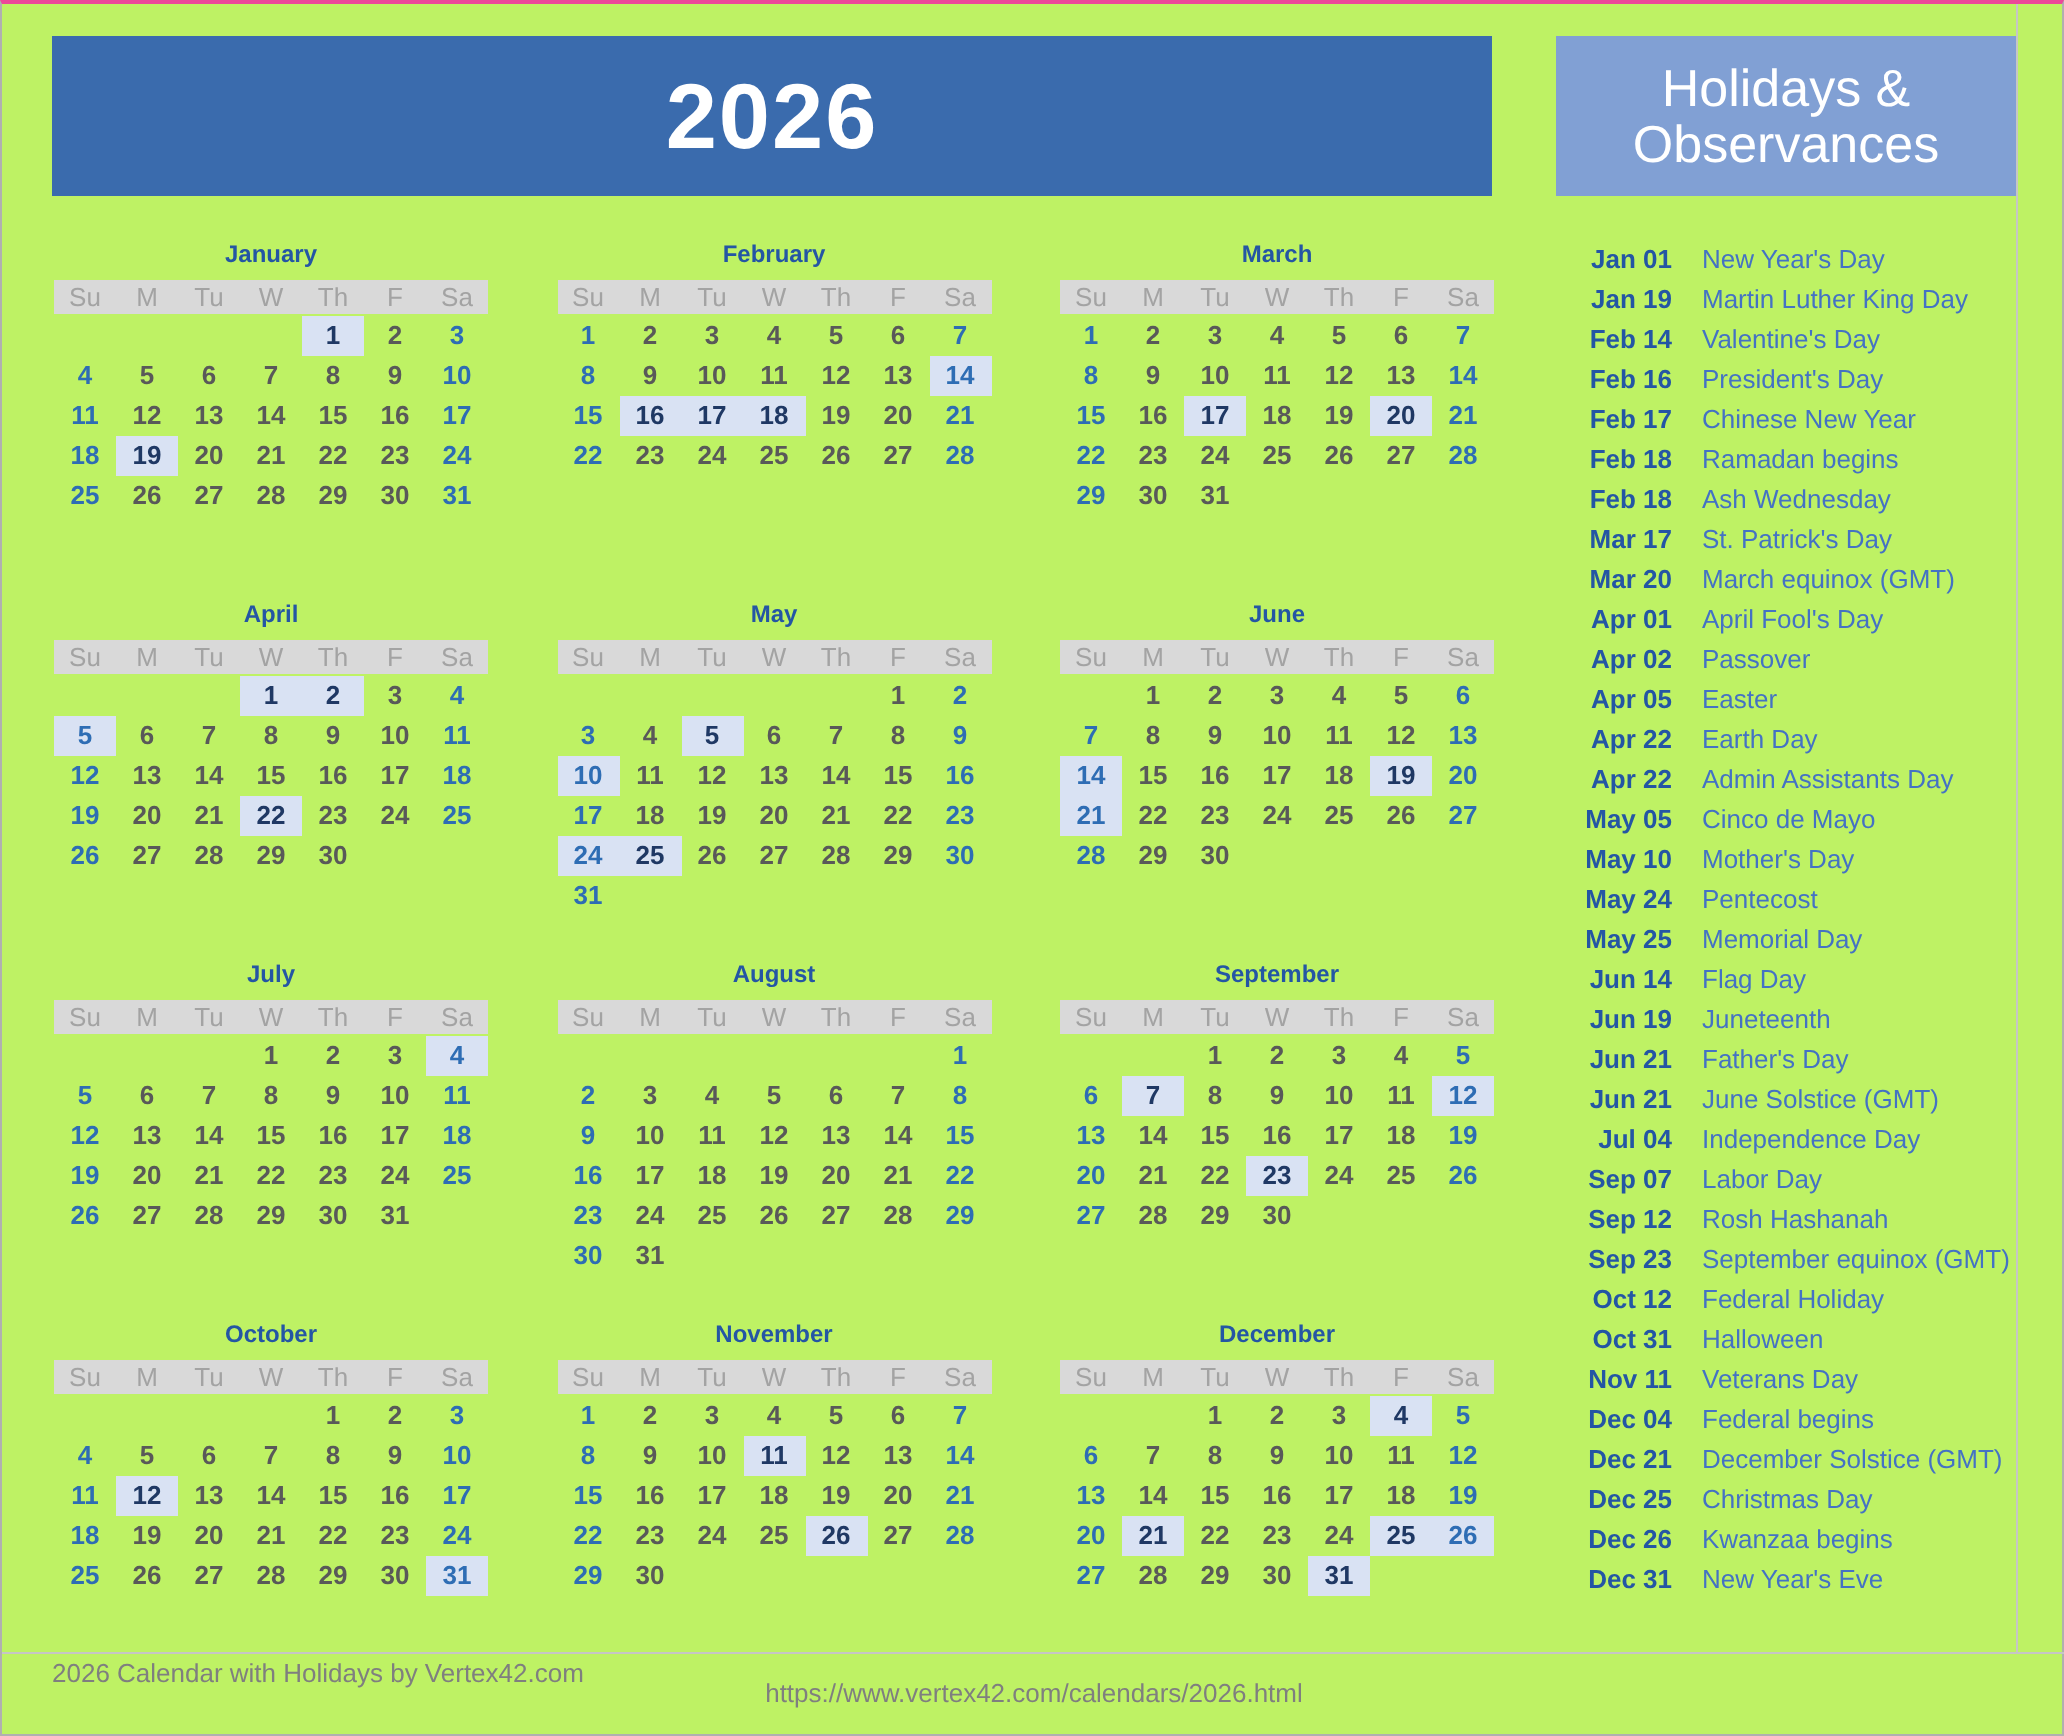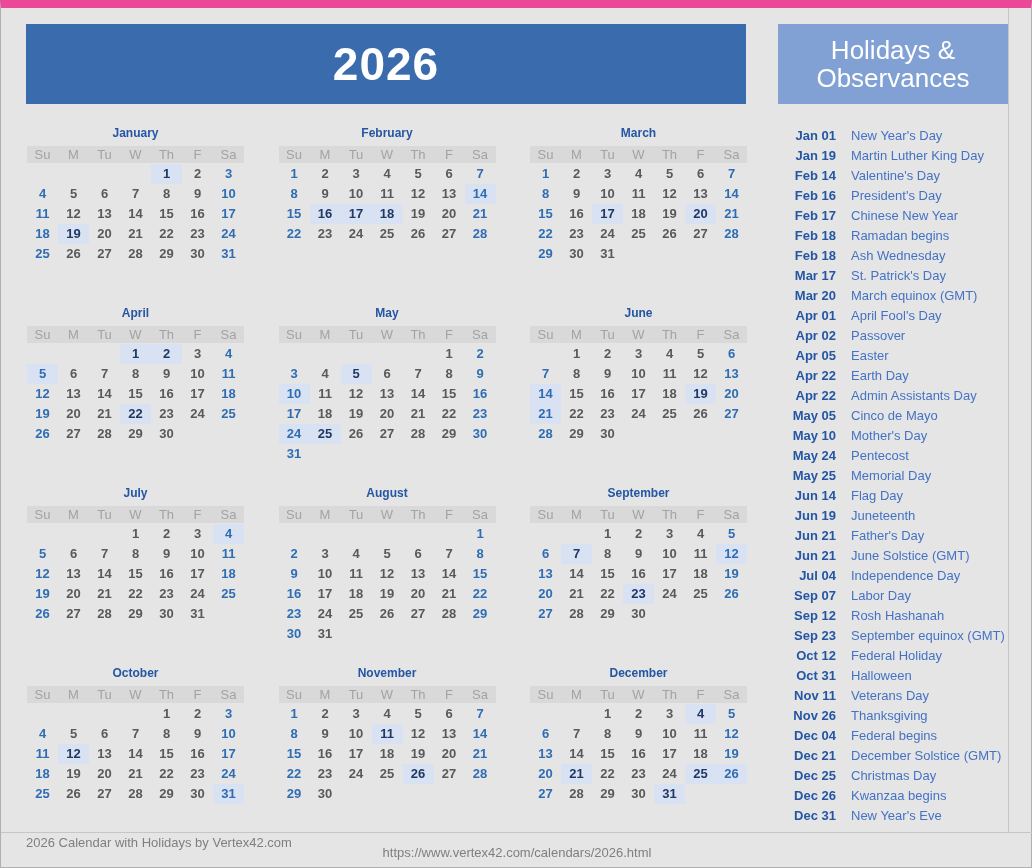--- a/index.html
+++ b/index.html
@@ -4,21 +4,21 @@
 <style>
   :root{
     --banner-bg:#3A6BAD; --sidebar-bg:#81A0D4; --month-title:#2456A4;
     --weekend:#2E6DB4; --weekday:#595959; --dow-bg:#D9D9D9; --dow-text:#A3A3A3;
     --highlight:#D9E2F3; --highlight-weekday:#1F3864; --holiday-date:#2456A4;
     --holiday-name:#4472C4; --footer-text:#7F7F7F; --line:#C6C6C6; --page-border:#B0B0B0;
   }
   html,body{margin:0;padding:0;}
   body{width:1032px;height:868px;background:#FFFFFF;font-family:"Liberation Sans",sans-serif;overflow:hidden;}
   .page{position:relative;width:1032px;height:868px;box-sizing:border-box;
-        border:1px solid var(--page-border);border-top:8px solid #ec4899;background:#e5e5e5;padding-left:32px;}
+        border:1px solid var(--page-border);border-top:2px solid #ec4899;background:#bef264;padding-left:32px;}
   .banner{position:absolute;left:25px;top:16px;width:720px;height:80px;background:var(--banner-bg);
           display:flex;align-items:center;justify-content:center;}
   .banner span{color:#fff;font-size:46px;font-weight:bold;letter-spacing:1px;}
   .sidebar-header{position:absolute;left:777px;top:16px;width:230px;height:80px;background:var(--sidebar-bg);
           color:#fff;font-size:26px;text-align:center;display:flex;flex-direction:column;
           align-items:center;justify-content:center;line-height:28px;}
   .vline{position:absolute;left:1007px;top:0;width:1px;height:824px;background:var(--line);}
   .hline{position:absolute;left:0;top:824px;width:1032px;height:1px;background:var(--line);}
 
   .months{position:absolute;left:26px;top:115px;width:720px;height:710px;
@@ -767,24 +767,20 @@
       </div>
       <div class="holiday-row">
         <span class="holiday-date">Oct 31</span>
         <span class="holiday-name">Halloween</span>
       </div>
       <div class="holiday-row">
         <span class="holiday-date">Nov 11</span>
         <span class="holiday-name">Veterans Day</span>
       </div>
       <div class="holiday-row">
-        <span class="holiday-date">Nov 26</span>
-        <span class="holiday-name">Thanksgiving</span>
-      </div>
-      <div class="holiday-row">
         <span class="holiday-date">Dec 04</span>
         <span class="holiday-name">Federal begins</span>
       </div>
       <div class="holiday-row">
         <span class="holiday-date">Dec 21</span>
         <span class="holiday-name">December Solstice (GMT)</span>
       </div>
       <div class="holiday-row">
         <span class="holiday-date">Dec 25</span>
         <span class="holiday-name">Christmas Day</span>

